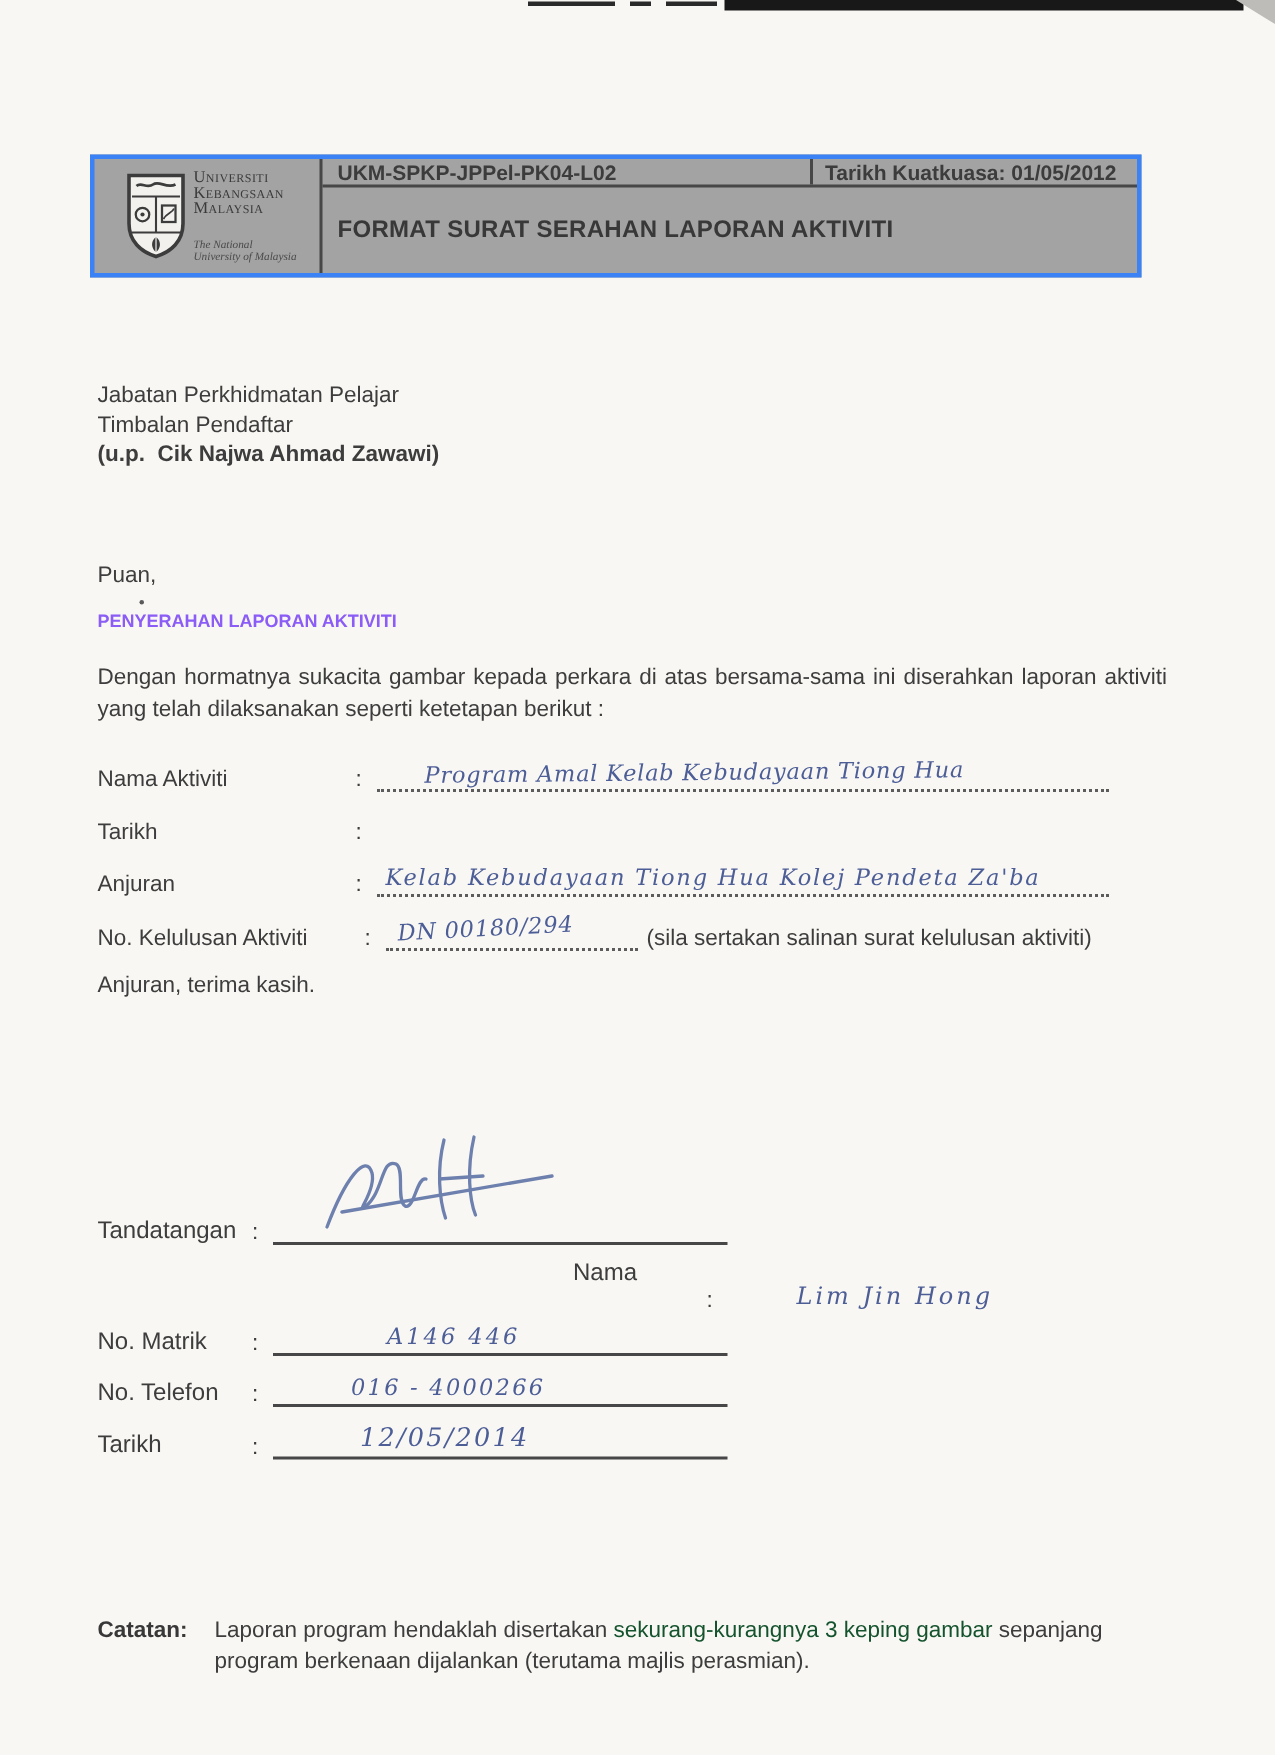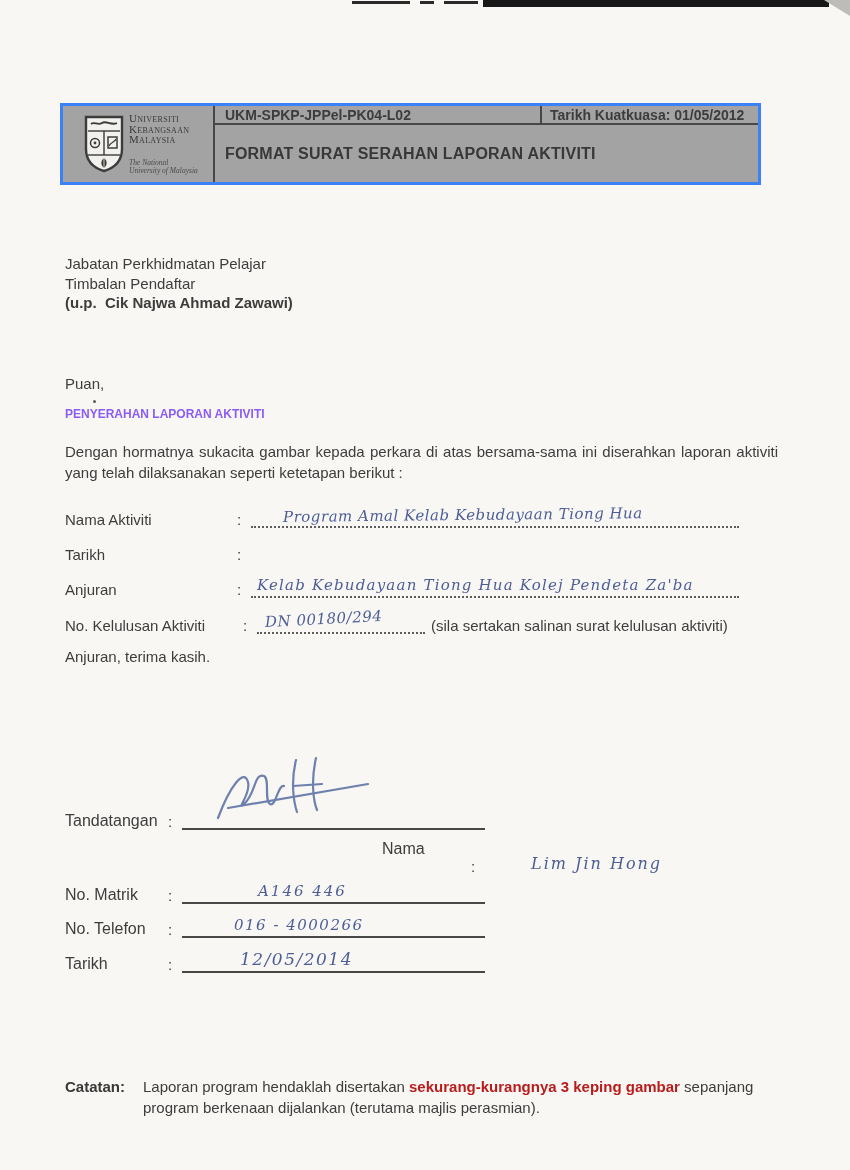--- a/index.html
+++ b/index.html
@@ -53,21 +53,21 @@
   .srow{position:absolute;left:0;width:100%;display:flex;align-items:flex-end;height:28px;}
   .srow .slabel{width:103px;font-size:16px;color:#3d3d3d;}
   .srow .scolon{width:14px;font-size:15px;color:#3d3d3d;}
   .sline{flex:1;border-bottom:2px solid #474747;position:relative;height:26px;}
   .sig-svg{position:absolute;left:125px;top:-42px;pointer-events:none;}
 
   
   .note{position:absolute;left:65px;top:1076px;width:700px;display:flex;font-size:15px;line-height:21px;color:#3d3d3d;}
   .note-label{width:78px;font-weight:bold;flex:none;color:#383838;}
   .note-text{width:612px;}
-  .note-text b{font-weight:bold;color:#b91c1c;}
+  .note-text b{font-weight:normal;color:#14532d;}
 
   svg{display:block;}
 </style>
 </head>
 <body>
 
 <div class="page">
 
   <div class="scan-bar"></div>
   <div class="scan-dash1"></div>

